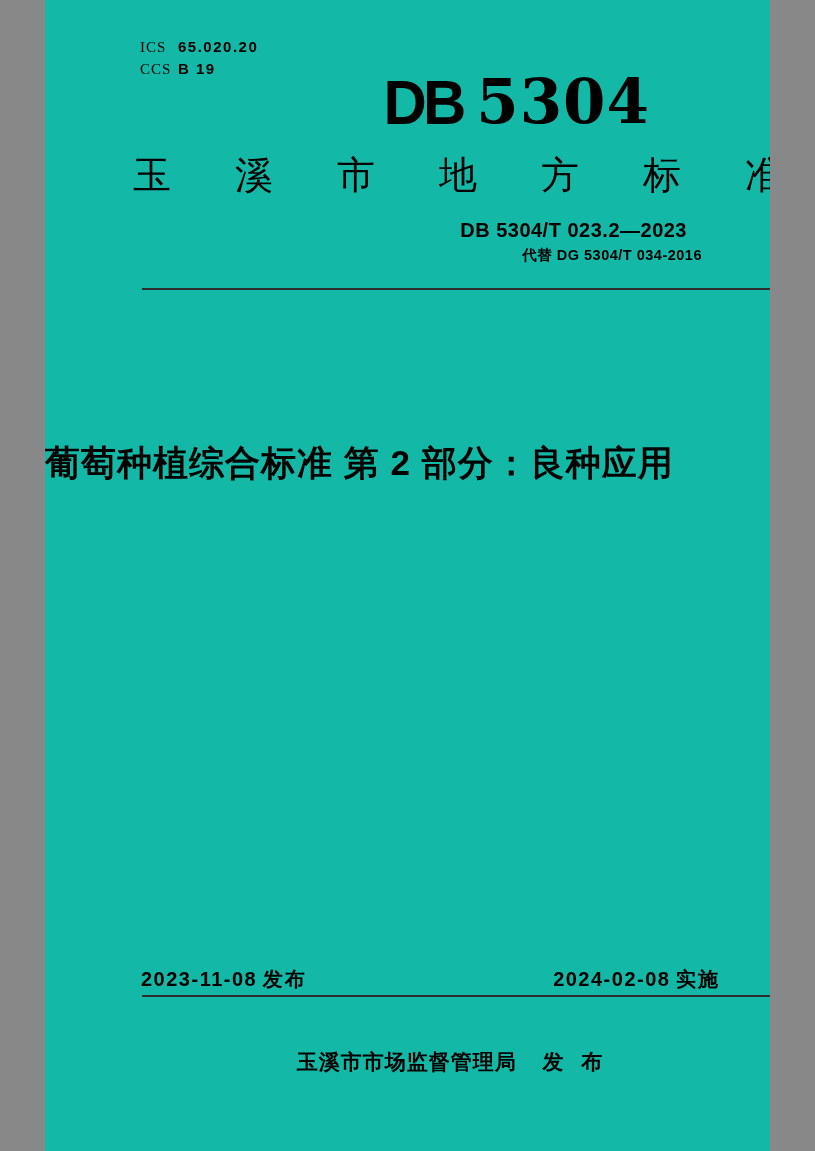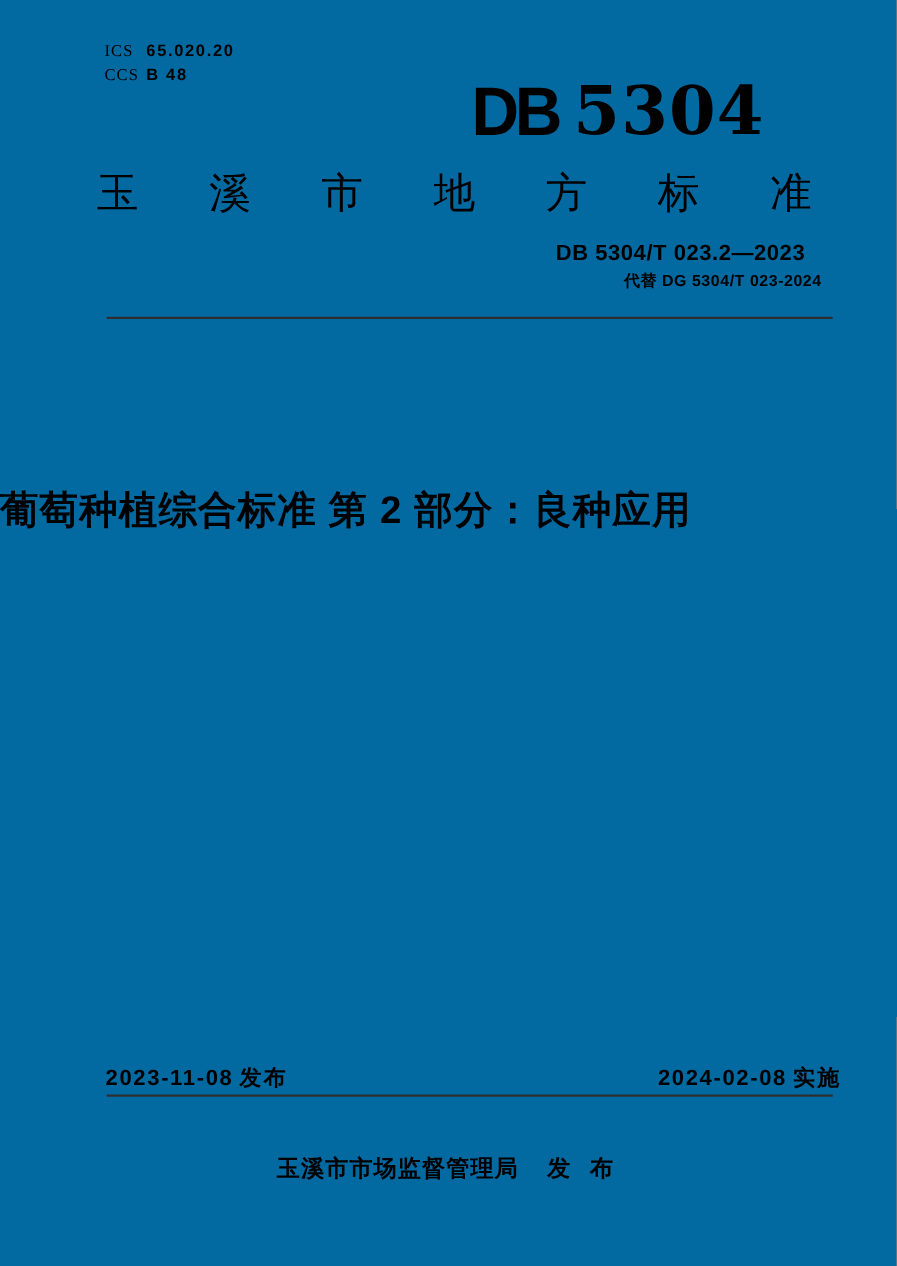--- a/index.html
+++ b/index.html
@@ -1,22 +1,22 @@
 <!DOCTYPE html>
 <html><head>
 <meta charset="utf-8">
 <style>
   * { margin: 0; padding: 0; box-sizing: border-box; }
   html, body { background: #888; }
   .page {
     position: relative;
-    width: 815px;
+    width: 725px;
     height: 1151px;
     margin: 0 auto;
-    background: #0369a1;
+    background: #14b8a6;
     color: #000000;
     font-family: "Liberation Sans", sans-serif;
     overflow: hidden;
   }
 
   
   .ics-block {
     position: absolute;
     left: 95px;
     top: 36px;
@@ -148,41 +148,41 @@
 
 <div class="page">
 
   <div class="ics-block">
     <div class="ics-row">
       <span class="ics-label">ICS</span>
       <span class="ics-value">65.020.20</span>
     </div>
     <div class="ics-row">
       <span class="ics-label">CCS</span>
-      <span class="ics-value">B 48</span>
+      <span class="ics-value">B 19</span>
     </div>
   </div>
 
   <div class="logo">
     <span class="logo-db">DB</span>
     <span class="logo-num">5304</span>
   </div>
 
   <div class="standard-name">
     <span>玉</span>
     <span>溪</span>
     <span>市</span>
     <span>地</span>
     <span>方</span>
     <span>标</span>
     <span>准</span>
   </div>
 
   <div class="doc-number">DB 5304/T 023.2—2023</div>
-  <div class="supersedes">代替 DG 5304/T 023-2024</div>
+  <div class="supersedes">代替 DG 5304/T 034-2016</div>
 
   <div class="divider divider-top"></div>
 
   <h1 class="title">葡萄种植综合标准 第 2 部分：良种应用</h1>
 
   <div class="dates">
     <div>
       <span class="date-value">2023-11-08</span>
       <span class="date-label">发布</span>
     </div>

